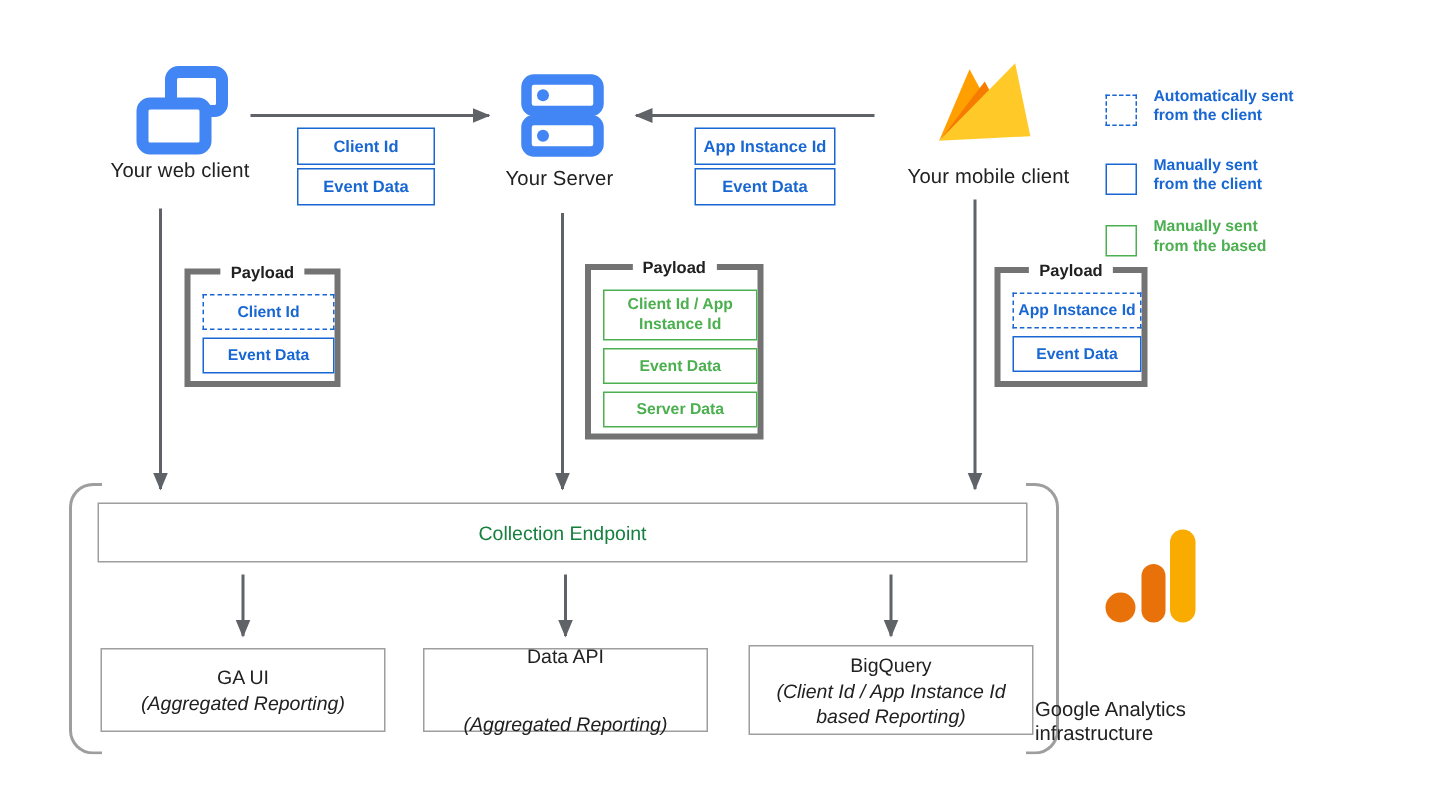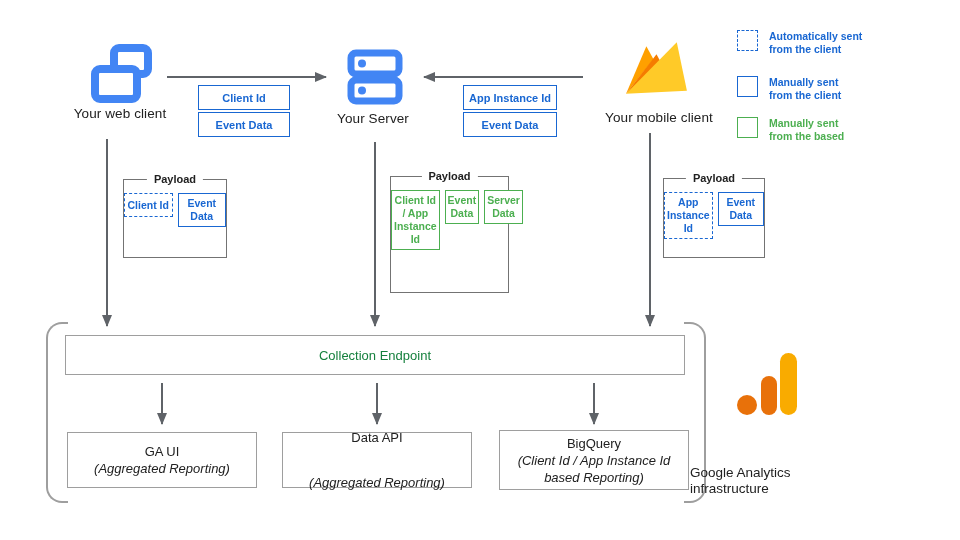--- a/index.html
+++ b/index.html
@@ -11,32 +11,32 @@
   .arrows{position:absolute;left:0;top:0;pointer-events:none;}
   
   .node-label{position:absolute;font-size:13.5px;color:#212121;text-align:center;letter-spacing:.1px;}
   
   .flow-box{
     position:absolute;height:25px;background:#fff;border:1.5px solid #1967D2;box-sizing:border-box;
     display:flex;align-items:center;justify-content:center;
     font-size:11px;font-weight:bold;color:#1967D2;
   }
   
-  .legend-row{position:absolute;display:flex;align-items:flex-start;gap:11px;}
+  .legend-row{position:absolute;display:flex;align-items:flex-end;gap:11px;margin-top:28px;}
   .legend-swatch{width:21px;height:21px;box-sizing:border-box;background:#fff;flex:0 0 auto;}
   .lg-dashed{border:1.5px dashed #1967D2;}
   .lg-blue{border:1.5px solid #1967D2;}
   .lg-green{border:1.5px solid #4CAF50;}
   .legend-text{font-size:10.5px;font-weight:bold;line-height:13px;}
   .legend-text.blue{color:#1967D2;}
   .legend-text.green{color:#4CAF50;}
   
   .payload{
-    position:absolute;border:1px solid #737373;background:#fff;box-sizing:border-box;
-    display:flex;flex-direction:row;align-items:flex-start;gap:5px;padding-top:13px;
+    position:absolute;border:4px solid #737373;background:#fff;box-sizing:border-box;
+    display:flex;flex-direction:column;align-items:flex-end;gap:5px;padding-top:13px;
   }
   .payload-title{
     position:absolute;top:-7px;left:50%;transform:translateX(-50%);
     background:#fff;padding:0 7px;font-size:11px;font-weight:bold;color:#212121;white-space:nowrap;
   }
   .pl-item{
     box-sizing:border-box;min-height:24px;display:flex;align-items:center;justify-content:center;
     text-align:center;font-size:10.5px;font-weight:bold;line-height:13px;padding:3px 2px;background:#fff;
   }
   .i-blue{border:1.5px solid #1967D2;color:#1967D2;}

